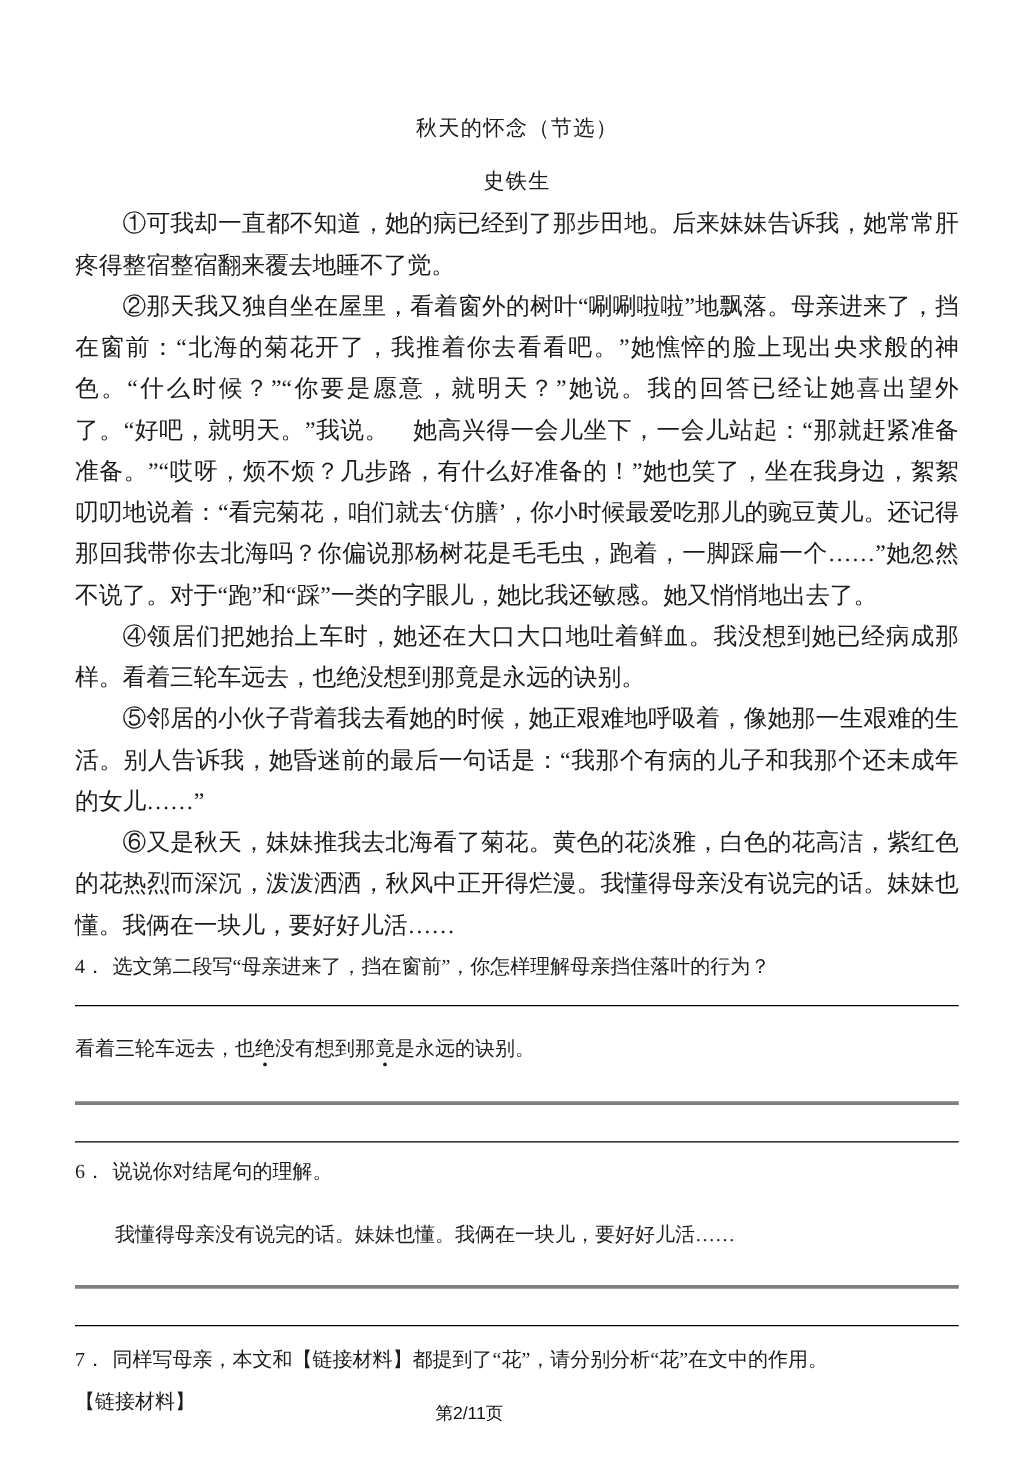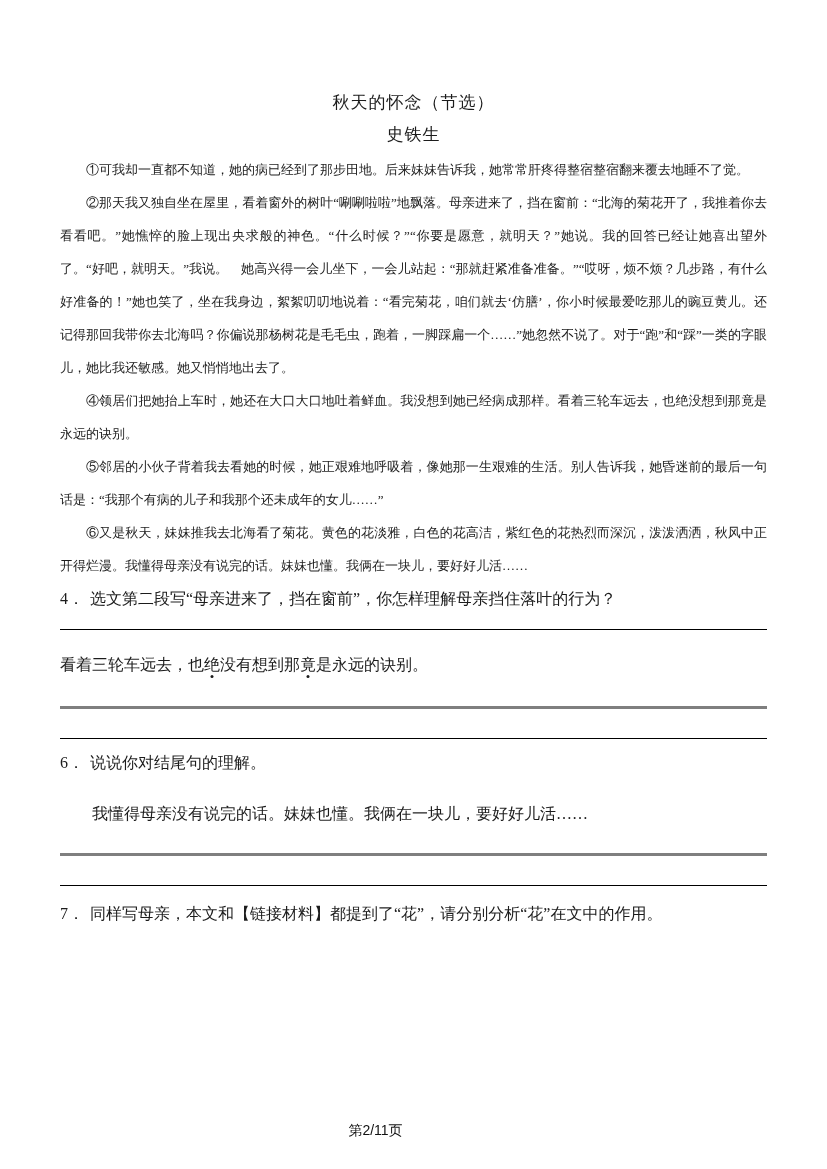--- a/index.html
+++ b/index.html
@@ -23,29 +23,29 @@
   }
   .title {
     margin: 0;
     font-size: 17px;
     font-weight: normal;
     line-height: 22px;
     text-align: center;
     letter-spacing: 1px;
   }
   .author {
-    margin: 10px 0 0 0;
+    margin: 20px 0 0 0;
     font-size: 17px;
     line-height: 22px;
     text-align: center;
     letter-spacing: 1px;
   }
   .passage {
     margin-top: 7px;
-    font-size: 13px;
+    font-size: 19px;
     line-height: 33px;
     text-align: justify;
   }
   .passage p {
     margin: 0;
     text-indent: 2em;
   }
   .question {
     font-size: 16px;
     line-height: 33px;
@@ -133,18 +133,19 @@
       <div class="quote-line quote-indent">我懂得母亲没有说完的话。妹妹也懂。我俩在一块儿，要好好儿活……</div>
     </div>
 
     <div class="answer-line-gray m-gray2"></div>
     <div class="answer-line-black m-blk3"></div>
 
     <div class="question m-q7">
       <div>
         <span class="q-label">7．</span><span>同样写母亲，本文和【链接材料】都提到了“花”，请分别分析“花”在文中的作用。</span>
       </div>
+      <div>【链接材料】</div>
     </div>
 
   </div>
 
   <div class="footer">第2/11页</div>
 </div>
 
 </body></html>

